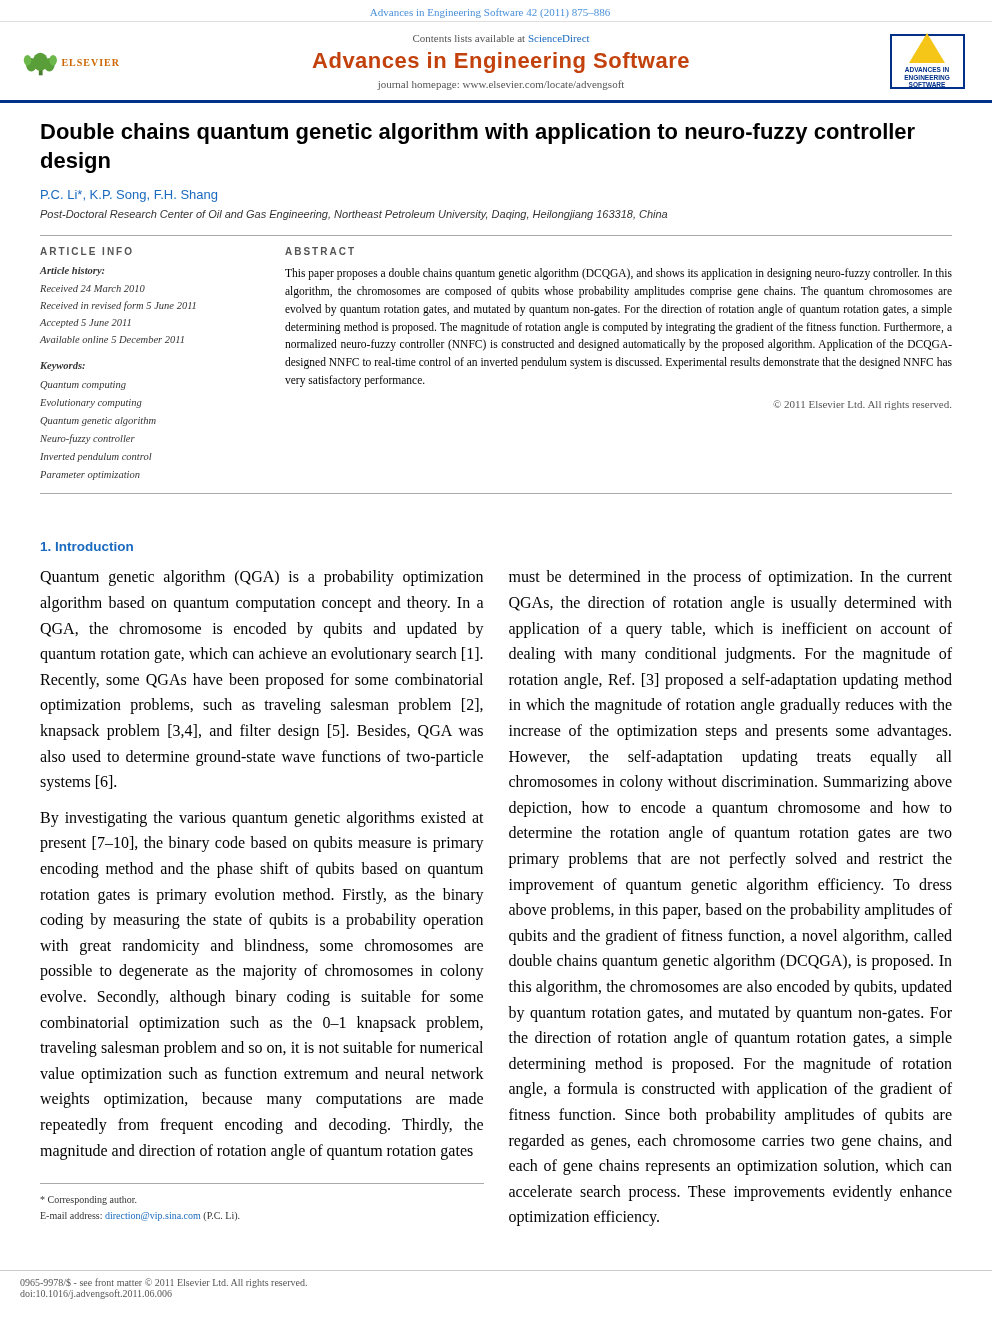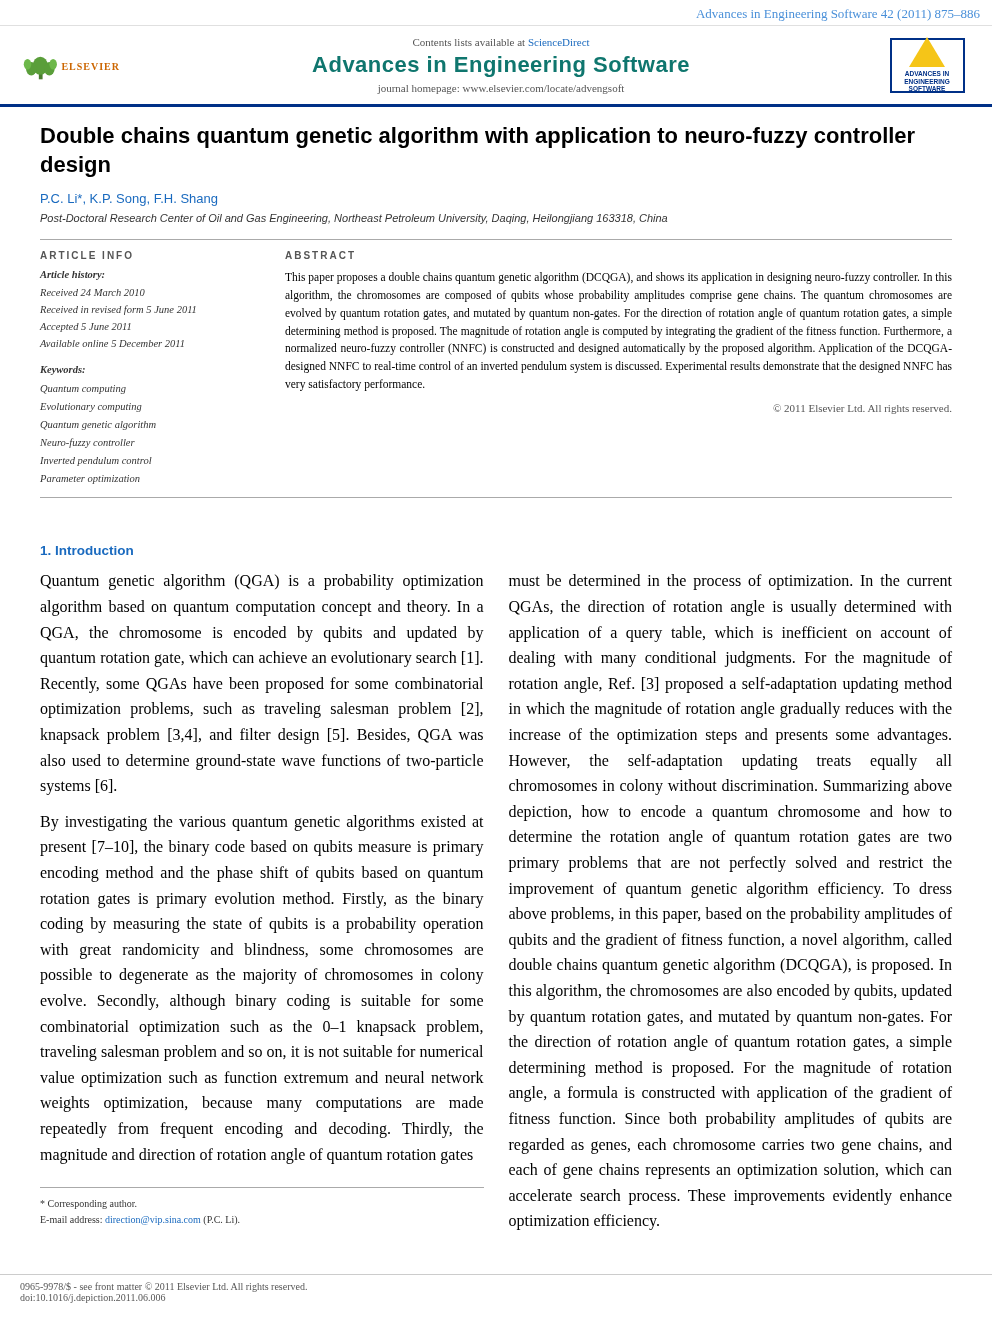--- a/index.html
+++ b/index.html
@@ -5,23 +5,23 @@
     * { margin: 0; padding: 0; box-sizing: border-box; }
     body {
       background: #fff;
       font-family: 'Times New Roman', Times, serif;
       font-size: 13px;
       color: #000;
       width: 992px;
     }
 
     .top-bar {
-      text-align: right;
+      text-align: center;
       padding: 6px 12px 3px 0;
-      font-size: 13px;
+      font-size: 11px;
       color: #4a90d9;
       border-bottom: 1px solid #e0e0e0;
     }
 
     .journal-header {
       display: flex;
       align-items: center;
       justify-content: space-between;
       padding: 10px 20px;
       border-bottom: 3px solid #003087;
@@ -55,21 +55,21 @@
 
     .sciencedirect-line {
       font-size: 11px;
       color: #555;
       margin-bottom: 4px;
     }
 
     .journal-title-header {
       font-size: 22px;
       font-weight: bold;
-      color: #0f766e;
+      color: #c2410c;
       font-family: Arial, sans-serif;
       letter-spacing: 0.5px;
     }
 
     .journal-homepage-line {
       font-size: 11px;
       color: #555;
       margin-top: 4px;
     }
 
@@ -364,14 +364,14 @@
     </div>
 
     <div class="body-right">
       <div class="body-paragraph">must be determined in the process of optimization. In the current QGAs, the direction of rotation angle is usually determined with application of a query table, which is inefficient on account of dealing with many conditional judgments. For the magnitude of rotation angle, Ref. [3] proposed a self-adaptation updating method in which the magnitude of rotation angle gradually reduces with the increase of the optimization steps and presents some advantages. However, the self-adaptation updating treats equally all chromosomes in colony without discrimination. Summarizing above depiction, how to encode a quantum chromosome and how to determine the rotation angle of quantum rotation gates are two primary problems that are not perfectly solved and restrict the improvement of quantum genetic algorithm efficiency. To dress above problems, in this paper, based on the probability amplitudes of qubits and the gradient of fitness function, a novel algorithm, called double chains quantum genetic algorithm (DCQGA), is proposed. In this algorithm, the chromosomes are also encoded by qubits, updated by quantum rotation gates, and mutated by quantum non-gates. For the direction of rotation angle of quantum rotation gates, a simple determining method is proposed. For the magnitude of rotation angle, a formula is constructed with application of the gradient of fitness function. Since both probability amplitudes of qubits are regarded as genes, each chromosome carries two gene chains, and each of gene chains represents an optimization solution, which can accelerate search process. These improvements evidently enhance optimization efficiency.</div>
     </div>
   </div>
 </div>
 
 <div class="footer-bar">
   <div>0965-9978/$ - see front matter © 2011 Elsevier Ltd. All rights reserved.</div>
-  <div>doi:10.1016/j.depiction.2011.06.006</div>
+  <div>doi:10.1016/j.advengsoft.2011.06.006</div>
 </div>
 
 </body></html>

